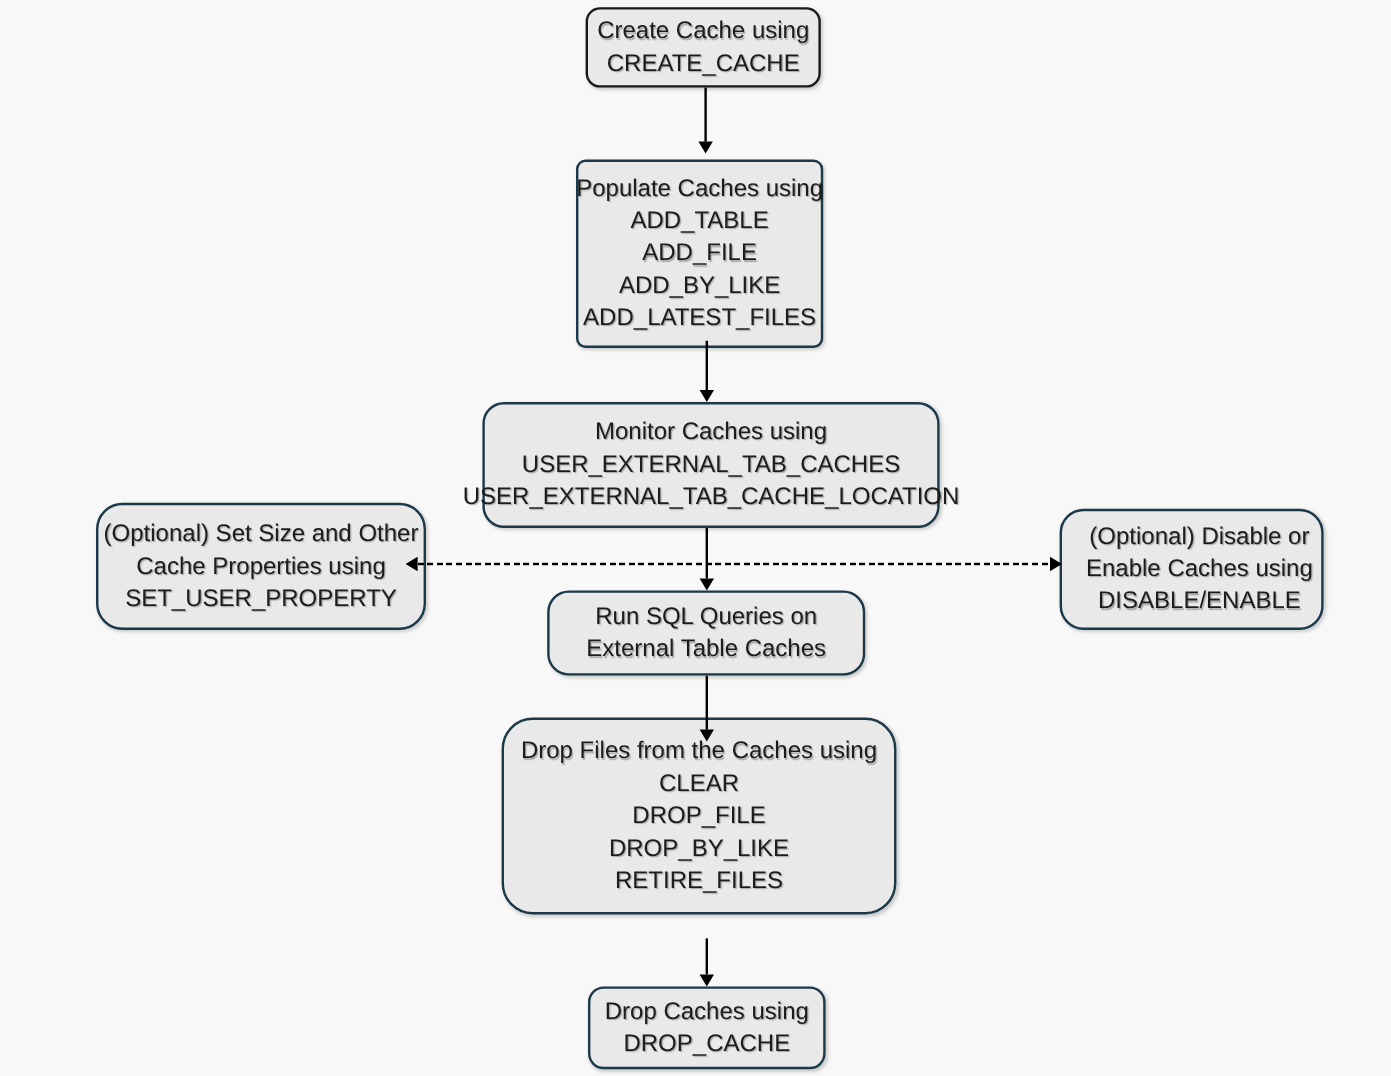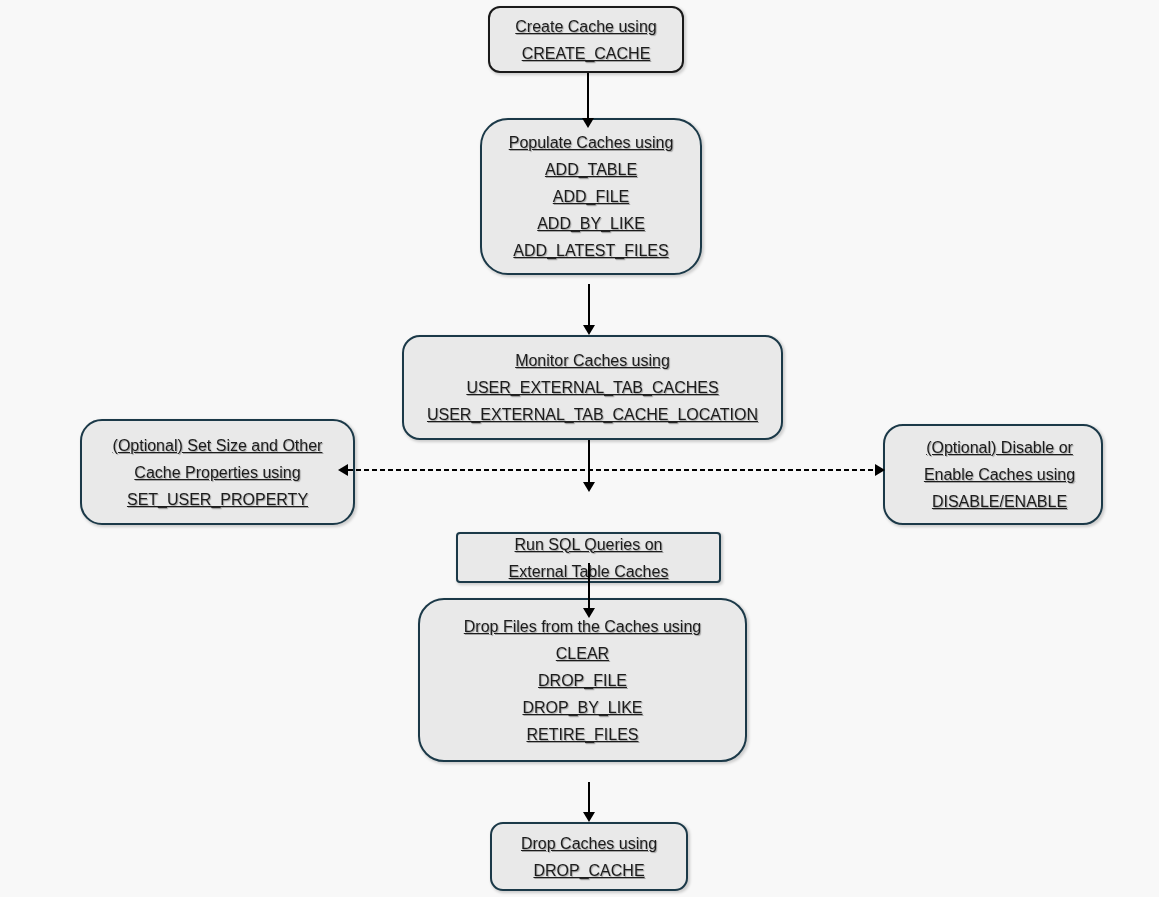--- a/index.html
+++ b/index.html
@@ -27,26 +27,25 @@
     box-shadow: 1.5px 1.5px 3px rgba(0,0,0,0.18);
     display: flex;
     flex-direction: column;
     justify-content: center;
     align-items: center;
     text-align: center;
   }
   .box.top-box { border-color: var(--top-box-border); }
   .box .line {
     display: block;
-    font-size: 16px;
+    font-size: 20px;
     line-height: 27px;
     color: var(--text-color);
     text-shadow: 1px 1px 1px rgba(0,0,0,0.30);
     white-space: nowrap;
-    text-decoration: underline;
   }
   
   .varrow {
     position: absolute;
     width: 2px;
     background: var(--arrow-color);
     z-index: 2;
   }
   .varrow::after {
     content: "";
@@ -91,21 +90,21 @@
 </head>
 <body>
 
 <div class="canvas">
 
   <div class="box top-box" style="left:488px; top:6px; width:196px; height:67px; border-radius:12px;">
     <span class="line">Create Cache using</span>
     <span class="line">CREATE_CACHE</span>
   </div>
 
-  <div class="box" style="left:480px; top:118px; width:222px; height:157px; border-radius:28px;">
+  <div class="box" style="left:480px; top:133px; width:206px; height:157px; border-radius:8px;">
     <span class="line">Populate Caches using</span>
     <span class="line">ADD_TABLE</span>
     <span class="line">ADD_FILE</span>
     <span class="line">ADD_BY_LIKE</span>
     <span class="line">ADD_LATEST_FILES</span>
   </div>
 
   <div class="box" style="left:402px; top:335px; width:381px; height:105px; border-radius:18px;">
     <span class="line">Monitor Caches using</span>
     <span class="line">USER_EXTERNAL_TAB_CACHES</span>
@@ -117,21 +116,21 @@
     <span class="line">Cache Properties using</span>
     <span class="line">SET_USER_PROPERTY</span>
   </div>
 
   <div class="box" style="left:883px; top:424px; width:220px; height:101px; border-radius:20px;padding-left:13px;">
     <span class="line">(Optional) Disable or</span>
     <span class="line">Enable Caches using</span>
     <span class="line">DISABLE/ENABLE</span>
   </div>
 
-  <div class="box" style="left:456px; top:492px; width:265px; height:51px; border-radius:4px;margin-top:40px;">
+  <div class="box" style="left:456px; top:492px; width:265px; height:71px; border-radius:18px;">
     <span class="line">Run SQL Queries on</span>
     <span class="line">External Table Caches</span>
   </div>
 
   <div class="box" style="left:418px; top:598px; width:329px; height:164px; border-radius:26px;">
     <span class="line">Drop Files from the Caches using</span>
     <span class="line">CLEAR</span>
     <span class="line">DROP_FILE</span>
     <span class="line">DROP_BY_LIKE</span>
     <span class="line">RETIRE_FILES</span>

